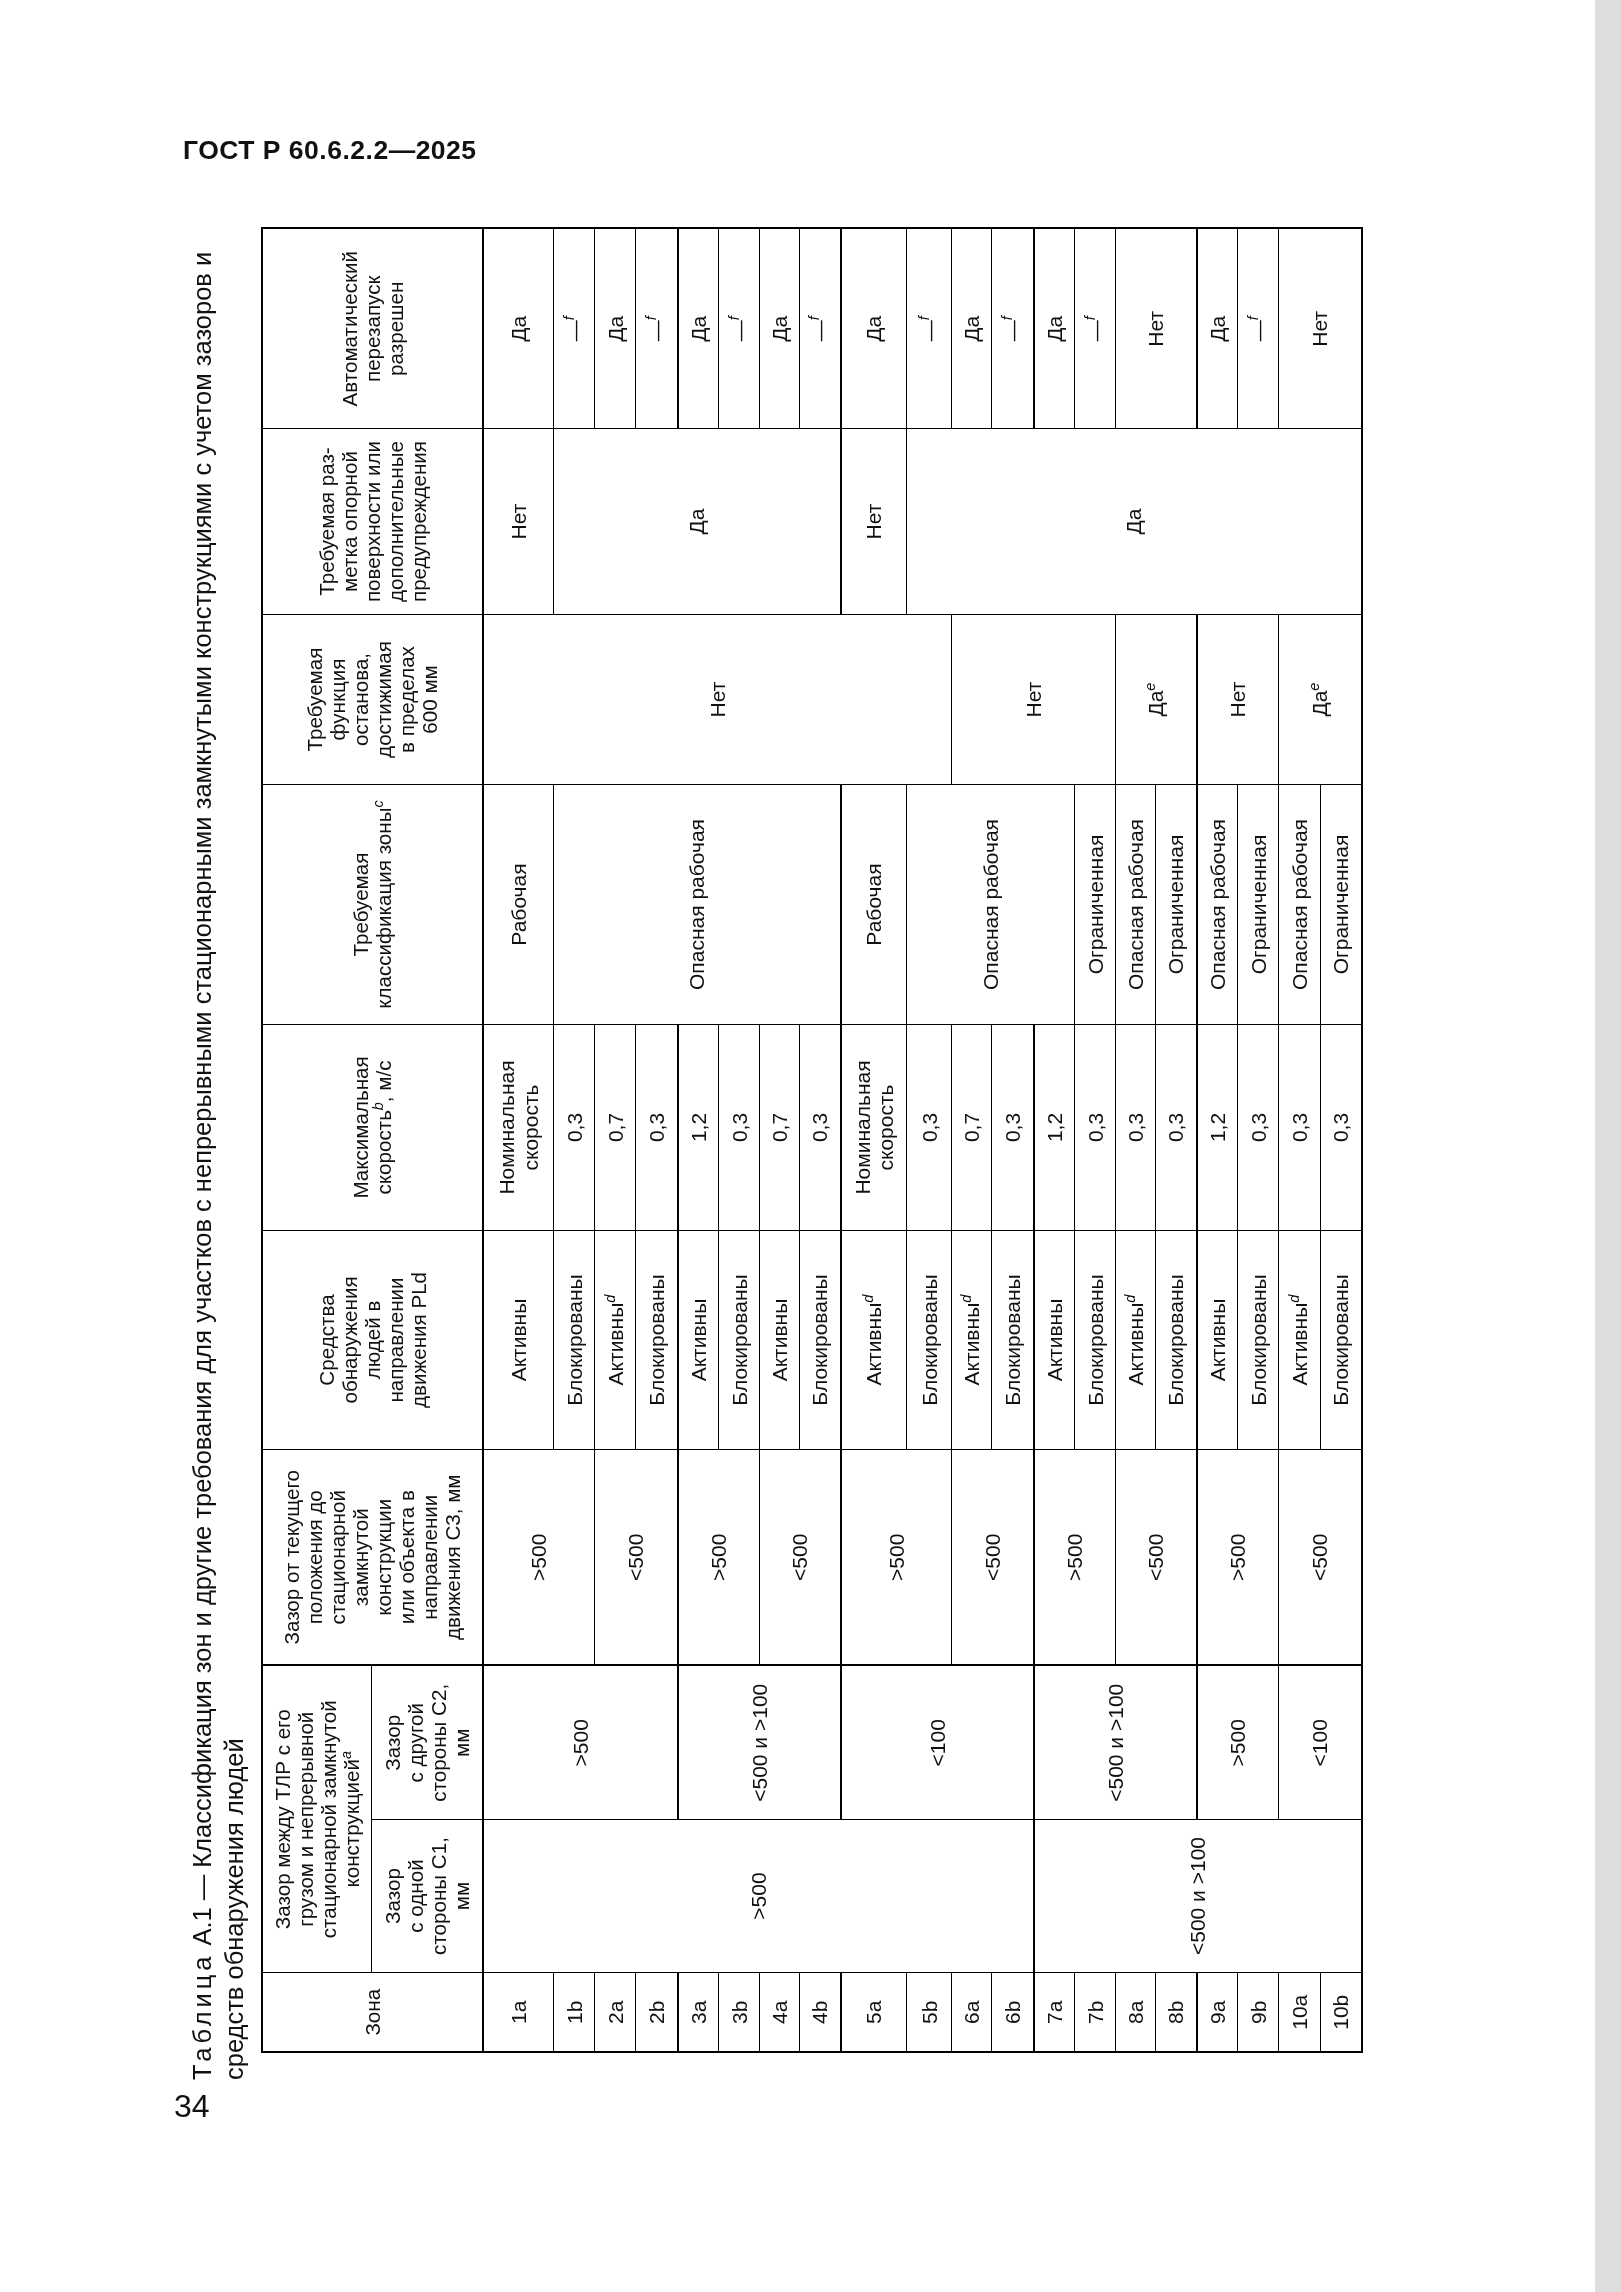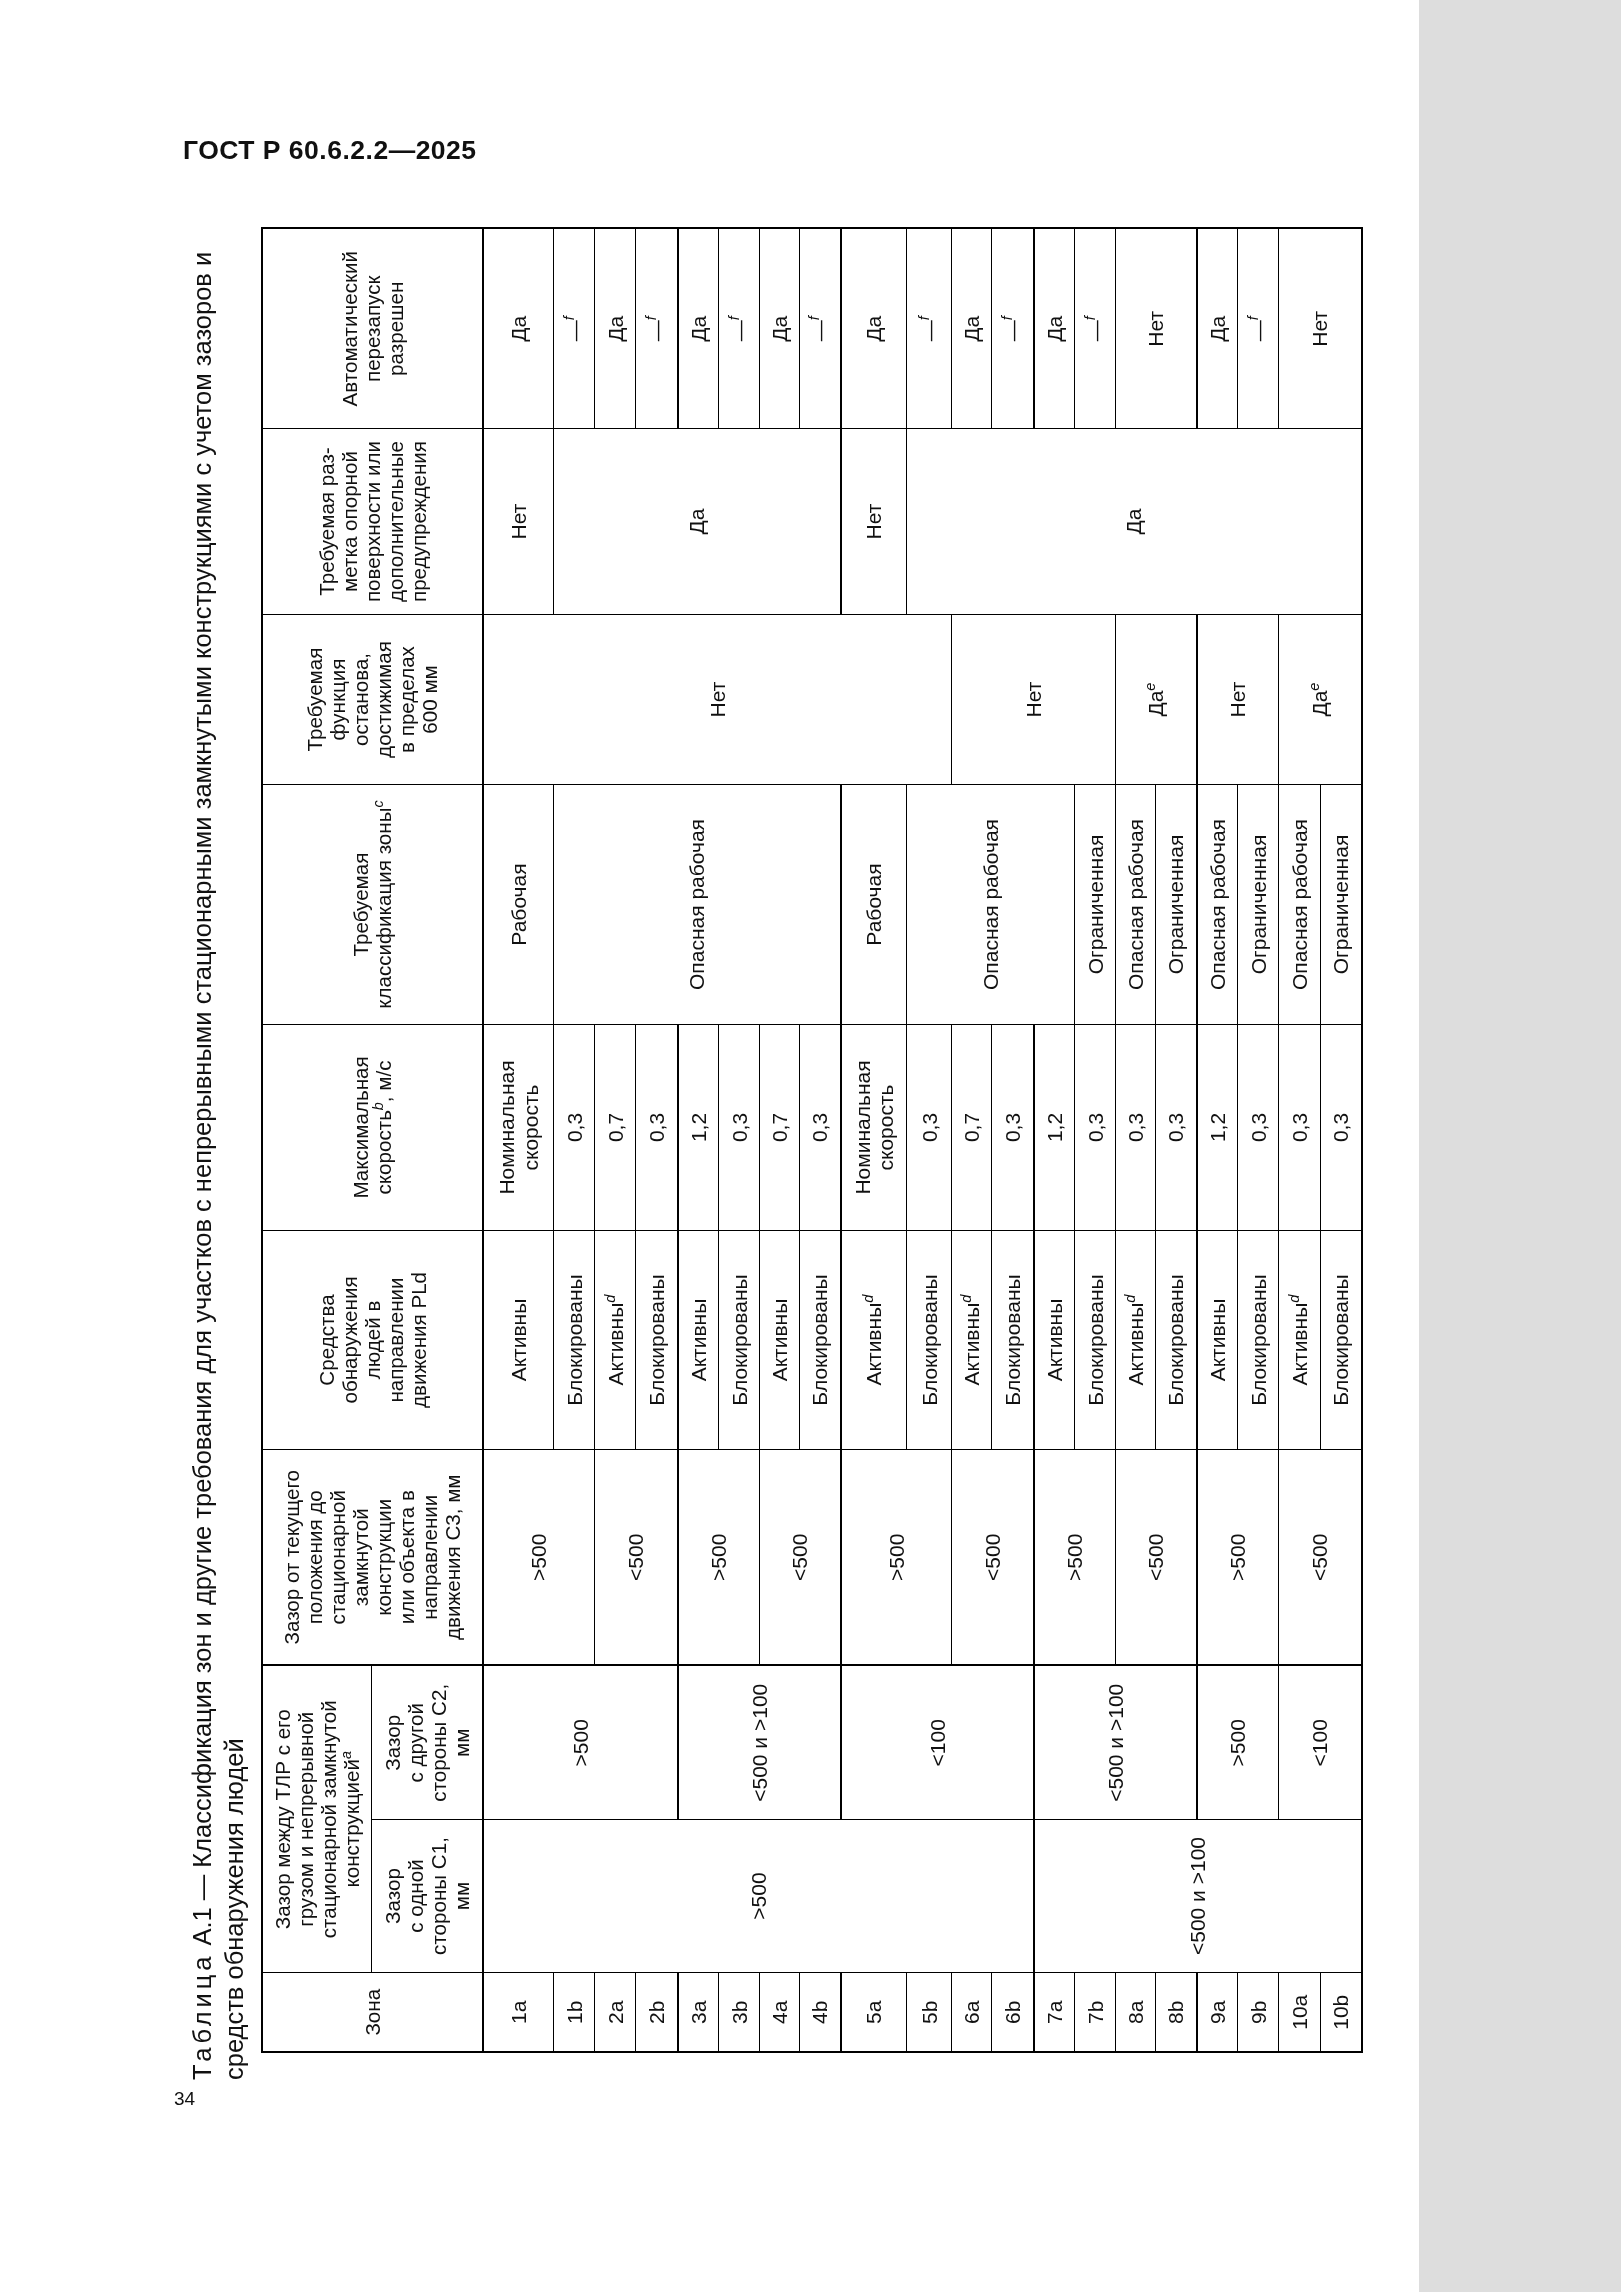--- a/index.html
+++ b/index.html
@@ -1,21 +1,21 @@
 <!DOCTYPE html>
 <html><head>
 <meta charset="utf-8">
 <style>
   html,body { margin:0; padding:0; background:#ddd; }
   .page {
-    position:relative; width:1419px; height:2293px; background:#ffffff;
+    position:relative; width:1595px; height:2293px; background:#ffffff;
     font-family:"Liberation Sans", sans-serif; color:#111; overflow:hidden;
   }
   .doc-header { position:absolute; left:183px; top:135px; font-size:26.5px; font-weight:bold; letter-spacing:0.5px; }
-  .page-number { position:absolute; left:174px; top:2088px; font-size:19px;text-align:right; }
+  .page-number { position:absolute; left:174px; top:2088px; font-size:32px;text-align:right; }
   .rot { position:absolute; left:186px; top:2080px; width:1854px; height:1186px;
          transform:rotate(-90deg); transform-origin:0 0; }
   .tbl-title { font-size:25.5px; line-height:32px; white-space:nowrap; margin:0 0 10.8px 0; }
   .tbl-title .spaced { letter-spacing:3.9px; }
   table { border-collapse:collapse; table-layout:fixed; margin-left:26.5px; border:2.9px solid #000; }
   th,td { border:1.5px solid #000; text-align:center; vertical-align:middle; padding:0 2px; font-weight:normal; }
   thead th { font-size:20.6px; line-height:23px; }
   tbody td { font-size:21px; line-height:23.5px; }
   .pre { white-space:pre-line; }
   sup { font-style:italic; font-size:70%; line-height:0; }

